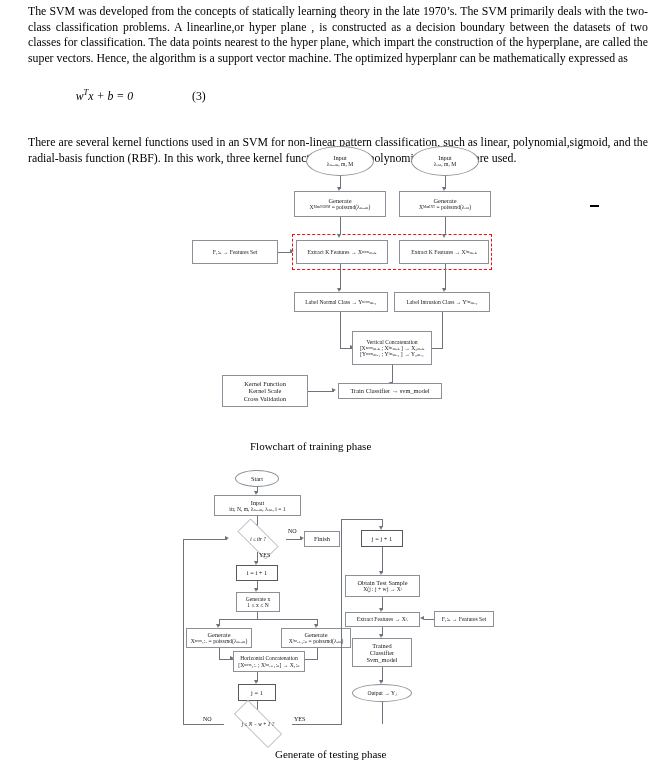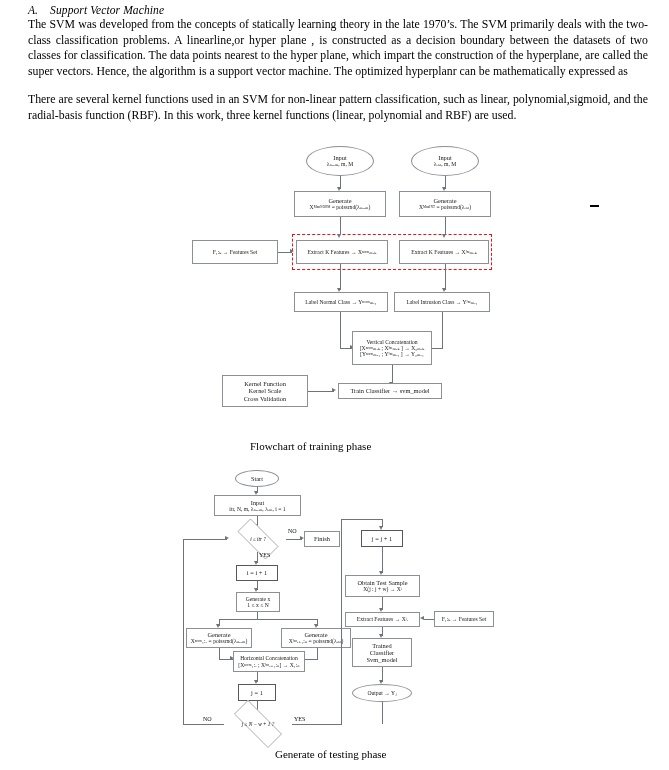--- a/index.html
+++ b/index.html
@@ -120,24 +120,24 @@
     position: absolute;
     width: 9px; height: 2px; background: #000;
   }
 </style>
 </head>
 <body>
 
 <div class="page">
 
   <div class="text-col">
-    <div class="sec-head">
-      <span class="lbl">A.</span><span>Support Vector Machine</span>
-    </div>
     <p class="body-par">The SVM was developed from the concepts of statically learning theory in the late 1970’s. The SVM primarily deals with the two-class classification problems. A linearline,or hyper plane , is constructed as a decision boundary between the datasets of two classes for classification. The data points nearest to the hyper plane, which impart the construction of the hyperplane, are called the super vectors. Hence, the algorithm is a support vector machine. The optimized hyperplanr can be mathematically expressed as</p>
+    <div class="eq-line">
+      <span>w<span class="sup">T</span>x + b = 0</span><span class="eqnum">                    (3)</span>
+    </div>
     <div class="par-gap"></div>
     <p class="body-par">There are several kernel functions used in an SVM for non-linear pattern classification, such as linear, polynomial,sigmoid, and the radial-basis function (RBF). In this work, three kernel functions (linear, polynomial and RBF) are used.</p>
   </div>
 
   <div class="stray" style="left:590px; top:205px;"></div>
 
   <div class="fc" style="left:0; top:0; width:621px; height:440px;">
 
     <div class="dashed-box" style="left:292px; top:234px; width:200px; height:36px;"></div>
 

